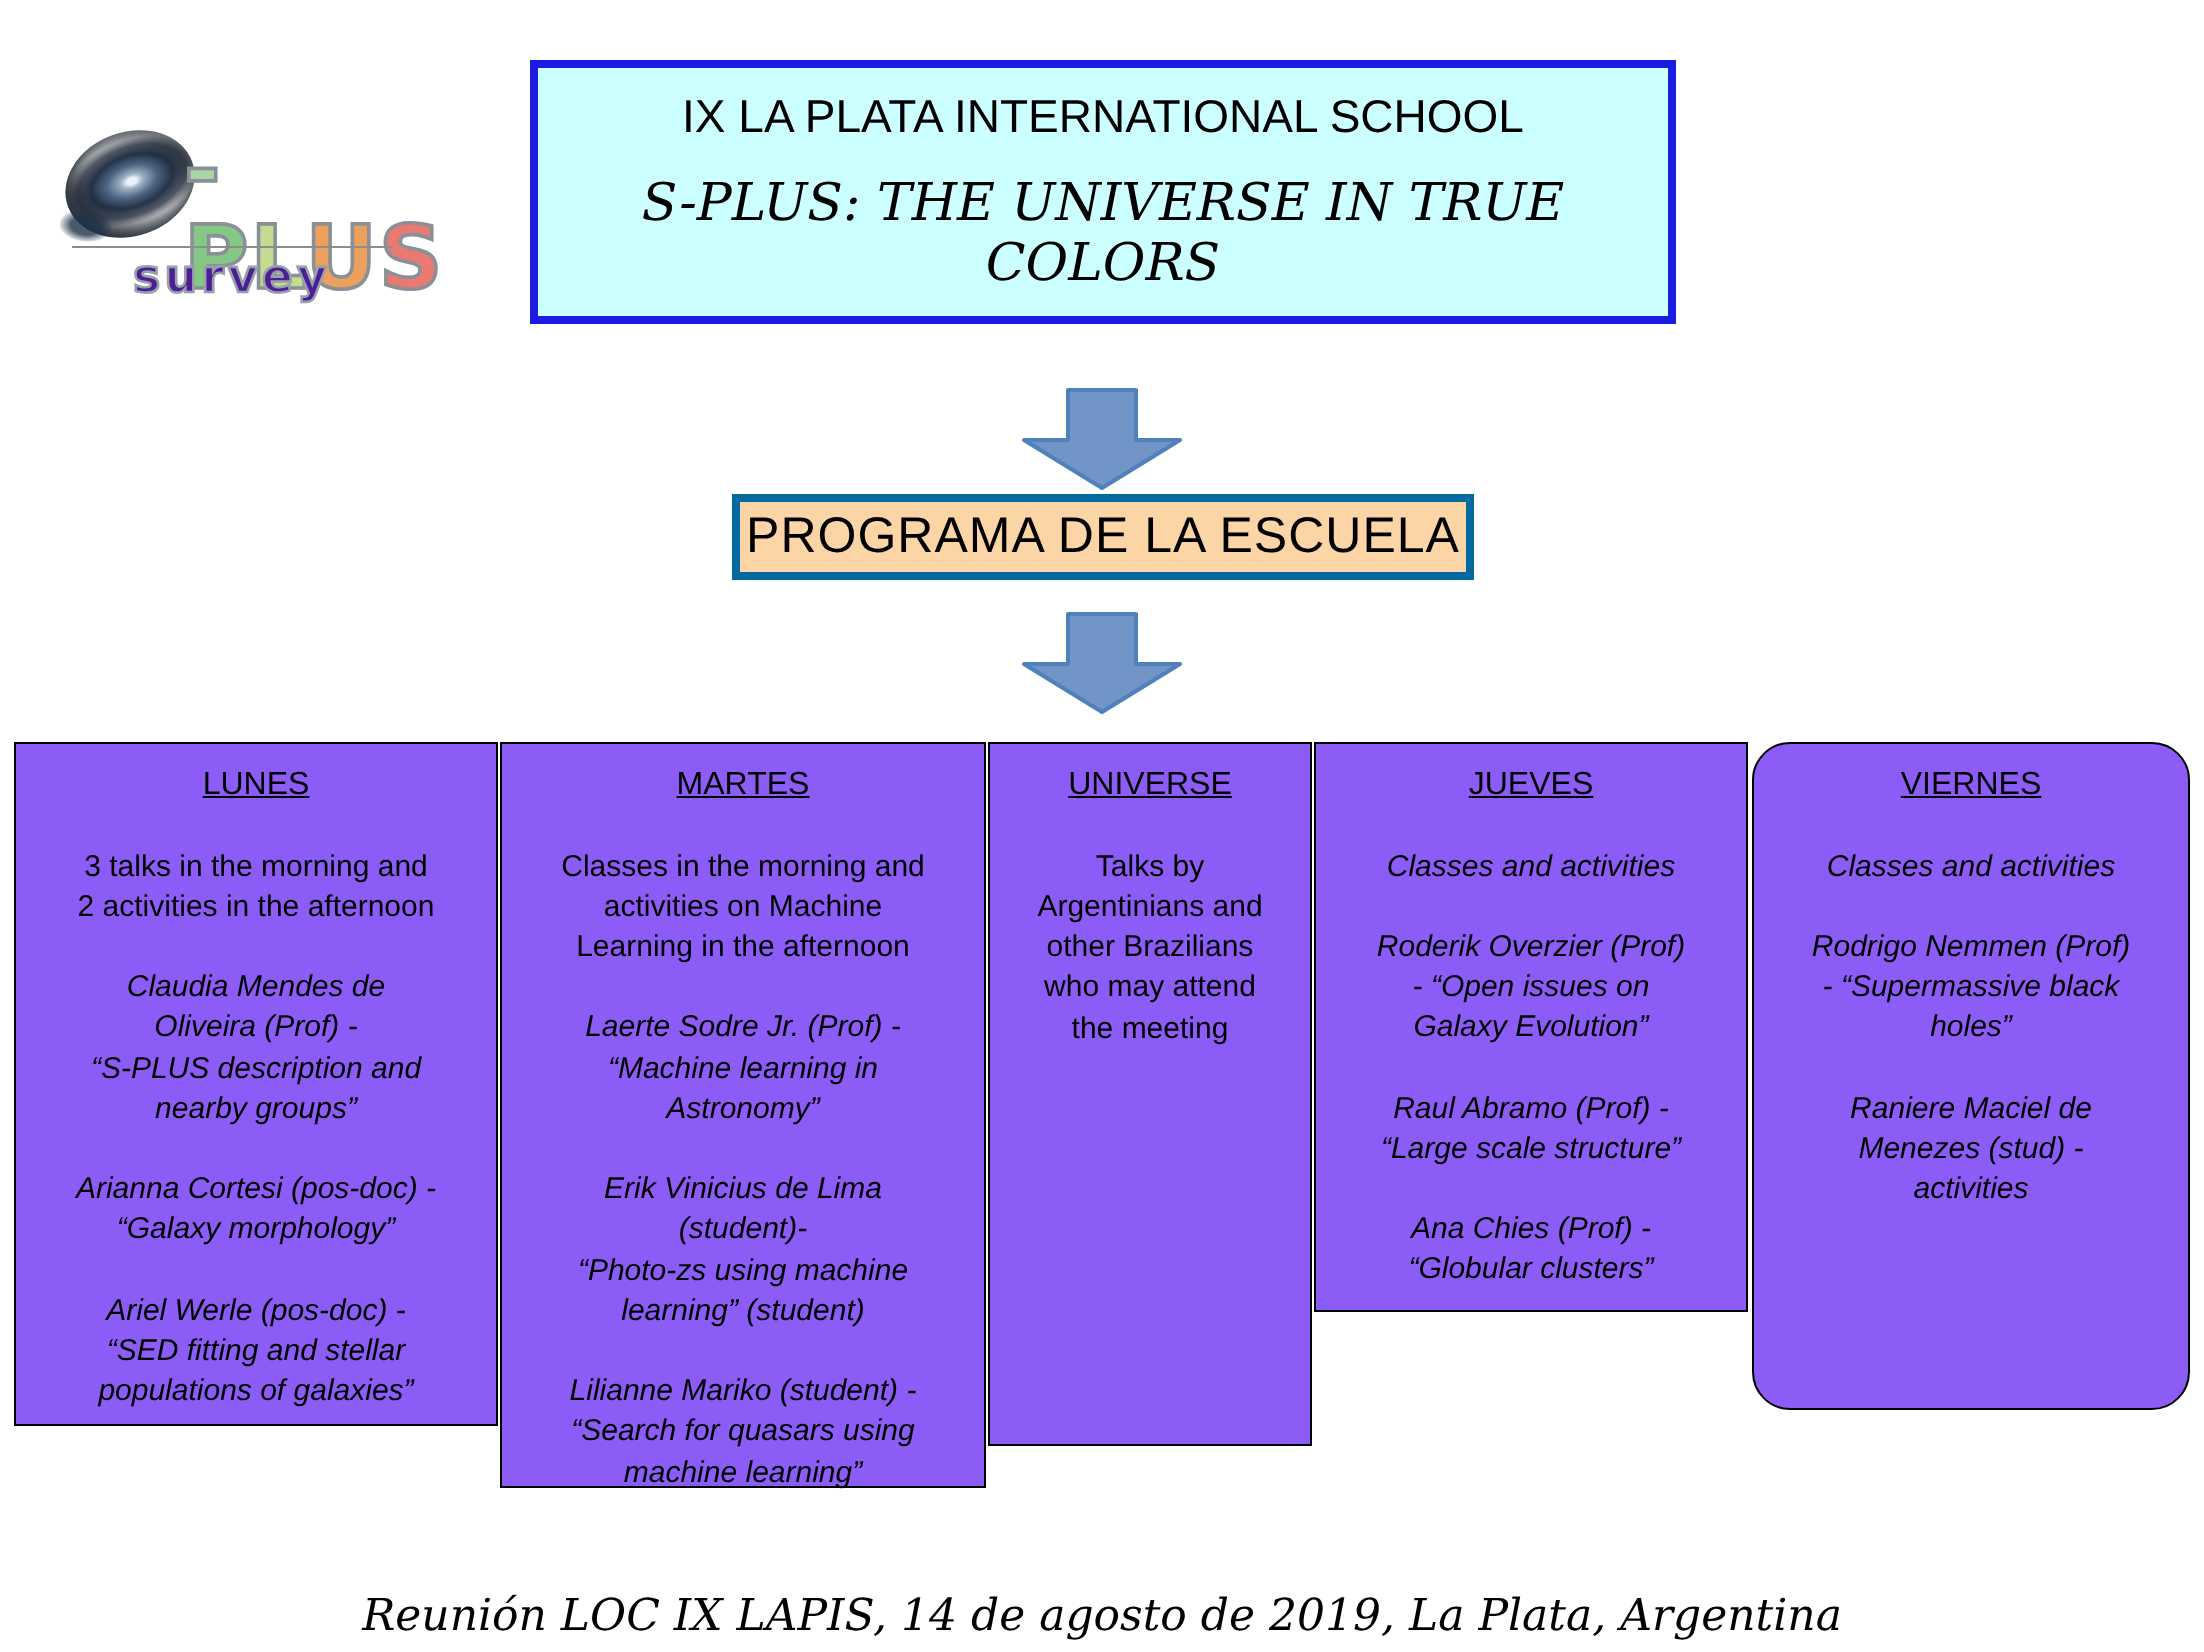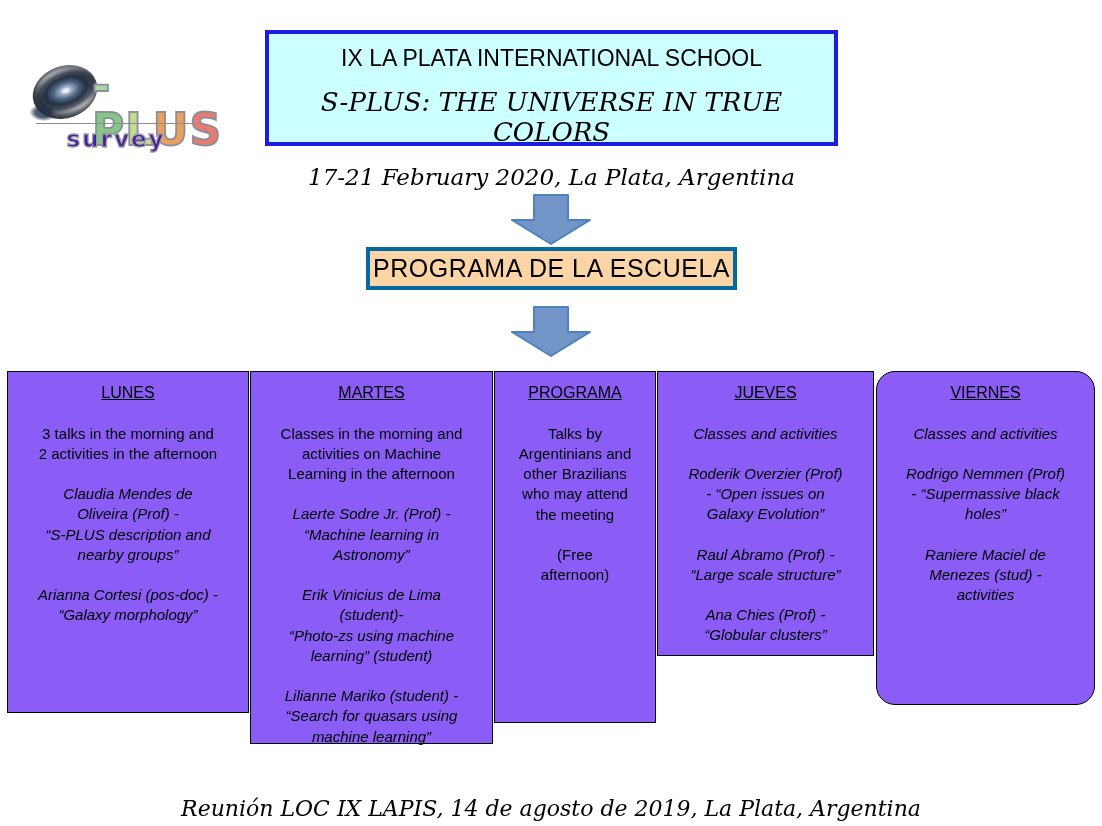--- a/index.html
+++ b/index.html
@@ -43,21 +43,21 @@
   .logo-text .l4 { color:#e87a72; }
   .logo-rule { position:absolute; left:6px; top:67px; width:160px; height:0; border-top:1.5px solid #8d8d8d; }
   .logo-survey {
     position:absolute; left:6px; top:70px; width:160px; text-align:center;
     font-weight:bold; font-size:23px; letter-spacing:2px; color:#4c1d95;
     -webkit-text-stroke:1.3px #98a0aa; font-family:"DejaVu Sans", sans-serif;
   }
 
   
   .title-box {
-    position:absolute; left:265px; top:30px; width:573px; height:116px;
+    position:absolute; left:265px; top:30px; width:573px; height:132px;
     background:#ccffff; border:4px solid #1c1ce0; box-sizing:border-box;
     text-align:center;
   }
   .title-line1 { margin-top:11px; font-size:23px; font-family:"Liberation Sans", sans-serif; }
   .title-line2 { margin-top:15px; font-size:26px; font-style:italic; font-family:"DejaVu Serif", serif; }
   .title-line3 { margin-top:17px; font-size:23px; font-style:italic; font-family:"DejaVu Serif", serif; }
 
   
   .arrow { position:absolute; width:88px; height:52px; }
   .arrow1 { left:507px; top:194px; }
@@ -100,21 +100,20 @@
   <div class="logo">
     <div class="galaxy"></div>
     <div class="logo-text"><span class="l0">-</span><span class="l1">P</span><span class="l2">L</span><span class="l3">U</span><span class="l4">S</span></div>
     <div class="logo-rule"></div>
     <div class="logo-survey">survey</div>
   </div>
 
   <div class="title-box">
     <div class="title-line1">IX LA PLATA INTERNATIONAL SCHOOL</div>
     <div class="title-line2">S-PLUS: THE UNIVERSE IN TRUE COLORS</div>
-    <div class="title-line3">17-21 February 2020, La Plata, Argentina</div>
   </div>
 
   <svg class="arrow arrow1" viewBox="0 0 88 52">
     <path d="M27 1 H61 V26 H83 L44 50 L5 26 H27 Z" fill="#7295c7" stroke="#4f81bd" stroke-width="2" stroke-linejoin="round"></path>
   </svg>
 
   <div class="program-box">
     <span>PROGRAMA DE LA ESCUELA</span>
   </div>
 
@@ -125,48 +124,49 @@
   <div class="day-box day-lunes">
     <div class="day-header">LUNES</div>
     <p class="para">3 talks in the morning and
 2 activities in the afternoon</p>
     <p class="para italic">Claudia Mendes de
 Oliveira (Prof) -
 “S-PLUS description and
 nearby groups”</p>
     <p class="para italic">Arianna Cortesi (pos-doc) -
 “Galaxy morphology”</p>
+    <p class="para italic">Ariel Werle (pos-doc) -
+“SED fitting and stellar
+populations of galaxies”</p>
   </div>
 
   <div class="day-box day-martes">
     <div class="day-header">MARTES</div>
     <p class="para">Classes in the morning and
 activities on Machine
 Learning in the afternoon</p>
     <p class="para italic">Laerte Sodre Jr. (Prof) -
 “Machine learning in
 Astronomy”</p>
     <p class="para italic">Erik Vinicius de Lima
 (student)-
 “Photo-zs using machine
 learning” (student)</p>
     <p class="para italic">Lilianne Mariko (student) -
 “Search for quasars using
 machine learning”</p>
   </div>
 
   <div class="day-box day-miercoles">
-    <div class="day-header">PROGRAMA</div>
+    <div class="day-header">UNIVERSE</div>
     <p class="para">Talks by
 Argentinians and
 other Brazilians
 who may attend
 the meeting</p>
-    <p class="para">(Free
-afternoon)</p>
   </div>
 
   <div class="day-box day-jueves">
     <div class="day-header">JUEVES</div>
     <p class="para italic">Classes and activities</p>
     <p class="para italic">Roderik Overzier (Prof)
 - “Open issues on
 Galaxy Evolution”</p>
     <p class="para italic">Raul Abramo (Prof) -
 “Large scale structure”</p>

